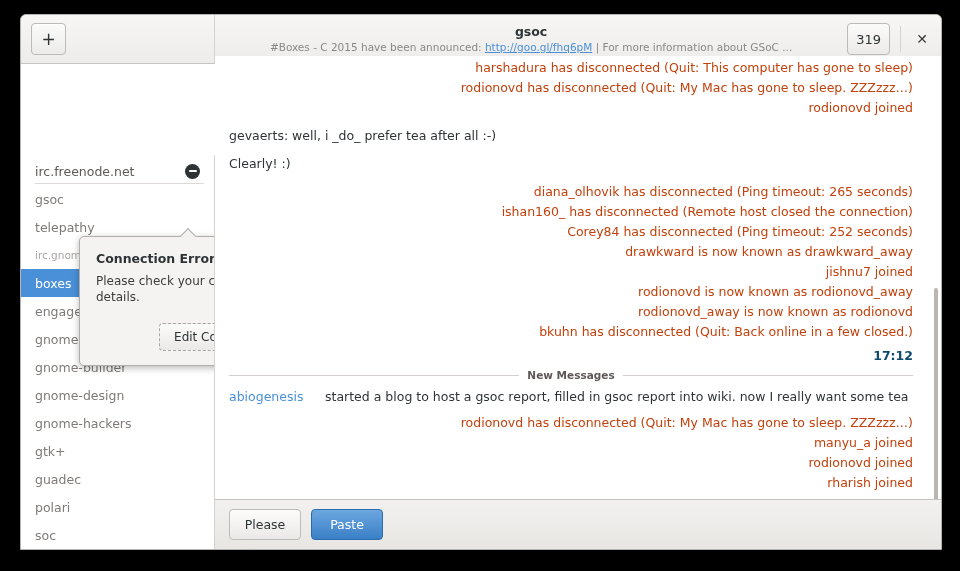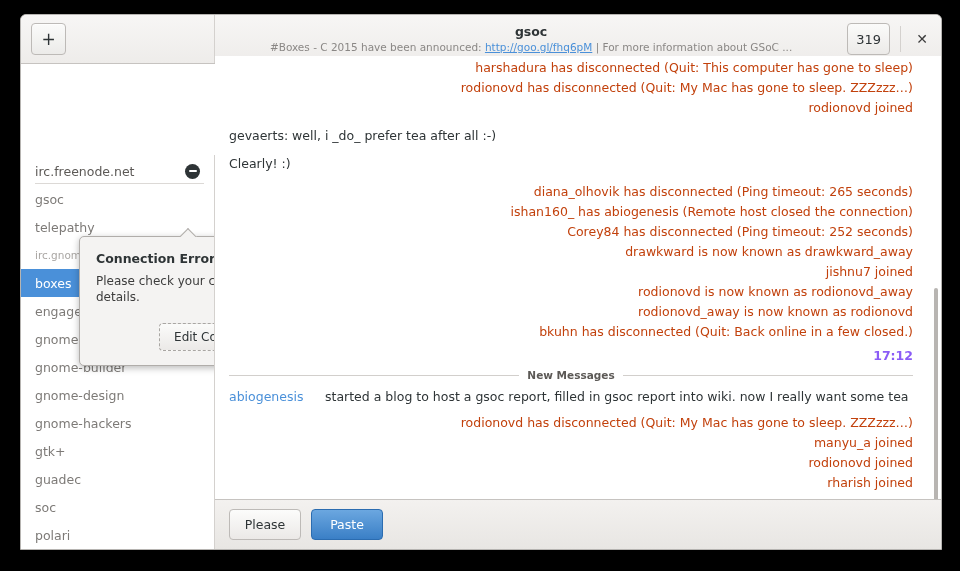--- a/index.html
+++ b/index.html
@@ -298,21 +298,21 @@
     color: #4a90d9;
     font-size: 12.5px;
     padding-right: 8px;
     box-sizing: border-box;
   }
   .msg .text { flex: 1 1 auto; }
   .timestamp {
     text-align: right;
     font-size: 12.5px;
     font-weight: bold;
-    color: #8b5cf6;
+    color: #0c4a6e;
     margin-top: 6px;
     margin-bottom: 2px;
   }
   #new-messages-divider {
     display: flex;
     align-items: center;
     margin: 6px 0 6px 0;
     gap: 8px;
   }
   #new-messages-divider .line {
@@ -441,24 +441,24 @@
           <div class="room-row">
             <span class="room-label">gnome-hackers</span>
           </div>
           <div class="room-row">
             <span class="room-label">gtk+</span>
           </div>
           <div class="room-row">
             <span class="room-label">guadec</span>
           </div>
           <div class="room-row">
+            <span class="room-label">polari</span>
+          </div>
+          <div class="room-row">
             <span class="room-label">soc</span>
-          </div>
-          <div class="room-row">
-            <span class="room-label">polari</span>
           </div>
         </div>
 
       <div id="popover">
         <div id="popover-arrow"></div>
         <div id="popover-title">Connection Error</div>
         <div id="popover-text">Please check your connection details.</div>
         <div id="popover-actions">
           <div id="edit-connection-button">Edit Connection</div>
         </div>
@@ -486,21 +486,21 @@
               </div>
               <div class="msg normal">
                 <span class="text">Clearly! :)</span>
               </div>
             </div>
           <div id="msgs-mid">
               <div class="msg status">
                 <span class="text">diana_olhovik has disconnected (Ping timeout: 265 seconds)</span>
               </div>
               <div class="msg status">
-                <span class="text">ishan160_ has abiogenesis (Remote host closed the connection)</span>
+                <span class="text">ishan160_ has disconnected (Remote host closed the connection)</span>
               </div>
               <div class="msg status">
                 <span class="text">Corey84 has disconnected (Ping timeout: 252 seconds)</span>
               </div>
               <div class="msg status">
                 <span class="text">drawkward is now known as drawkward_away</span>
               </div>
               <div class="msg status">
                 <span class="text">jishnu7 joined</span>
               </div>

